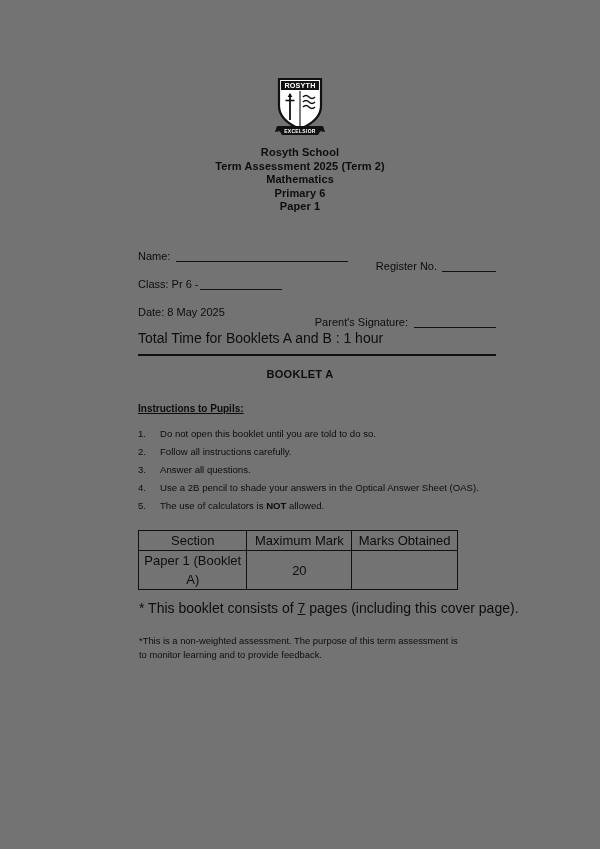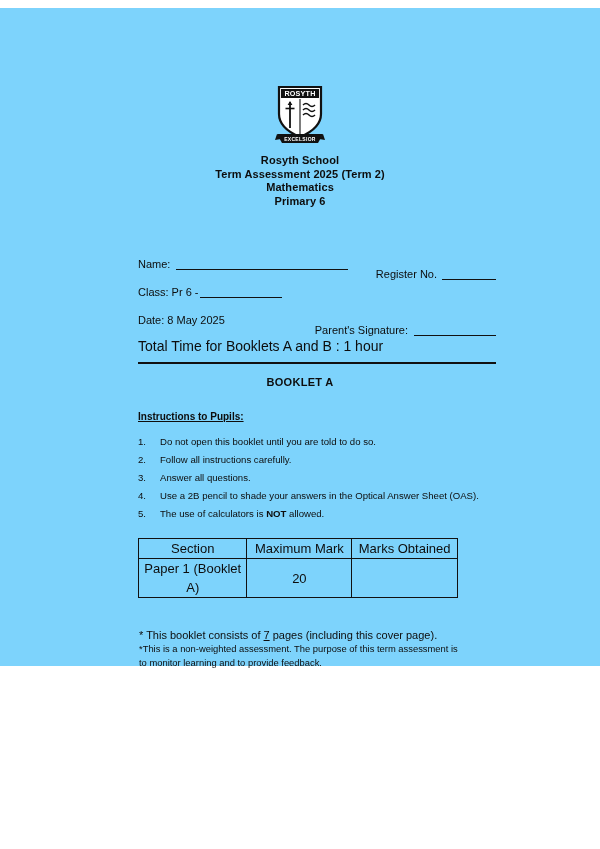--- a/index.html
+++ b/index.html
@@ -11,24 +11,24 @@
     width: 600px;
     height: 849px;
     position: relative;
     font-family: "Liberation Sans", sans-serif;
     color: #0d0d0d;
     overflow: hidden;
   }
 
   .page {
     position: absolute;
-    left: 0; top: 8px;
+    left: 0; top: 0;
     width: 600px;
-    height: 658px;
-    background: #7dd3fc;
+    height: 849px;
+    background: #737373;
   }
 
   
   .crest-wrap {
     position: absolute;
     left: 0; right: 0;
     top: 76px;
     display: flex;
     justify-content: center;
   }
@@ -160,22 +160,21 @@
   }
   .col-section { width: 109px; }
   .col-max     { width: 105px; }
   .col-obt     { width: 106px; }
 
   
   .note1 {
     position: absolute;
     left: 139px;
     top: 600px;
-    font-size: 11px;
-    margin-top: 21px;
+    font-size: 14px;
   }
   .note1 u { text-decoration: underline; }
   .note2 {
     position: absolute;
     left: 139px;
     top: 634px;
     width: 320px;
     font-size: 9.4px;
     line-height: 14px;
   }
@@ -208,20 +207,21 @@
       <path d="M49 50 L51 56 L45 55 Z" fill="#111"></path>
       <text x="26" y="57" text-anchor="middle" fill="#ffffff" font-family="&quot;Liberation Sans&quot;, sans-serif" font-size="5" font-weight="bold" letter-spacing="0.3">EXCELSIOR</text>
     </svg>
   </div>
 
   <div class="header">
     <div>Rosyth School</div>
     <div>Term Assessment 2025 (Term 2)</div>
     <div>Mathematics</div>
     <div>Primary 6</div>
+    <div>Paper 1</div>
   </div>
 
   <div class="fields">
 
     <div class="field-row">
       <span class="lbl">Name:</span><span class="rule rule-name"></span>
       <span class="right-field">
         <span>Register No.</span><span class="rule rule-reg"></span>
       </span>
     </div>

